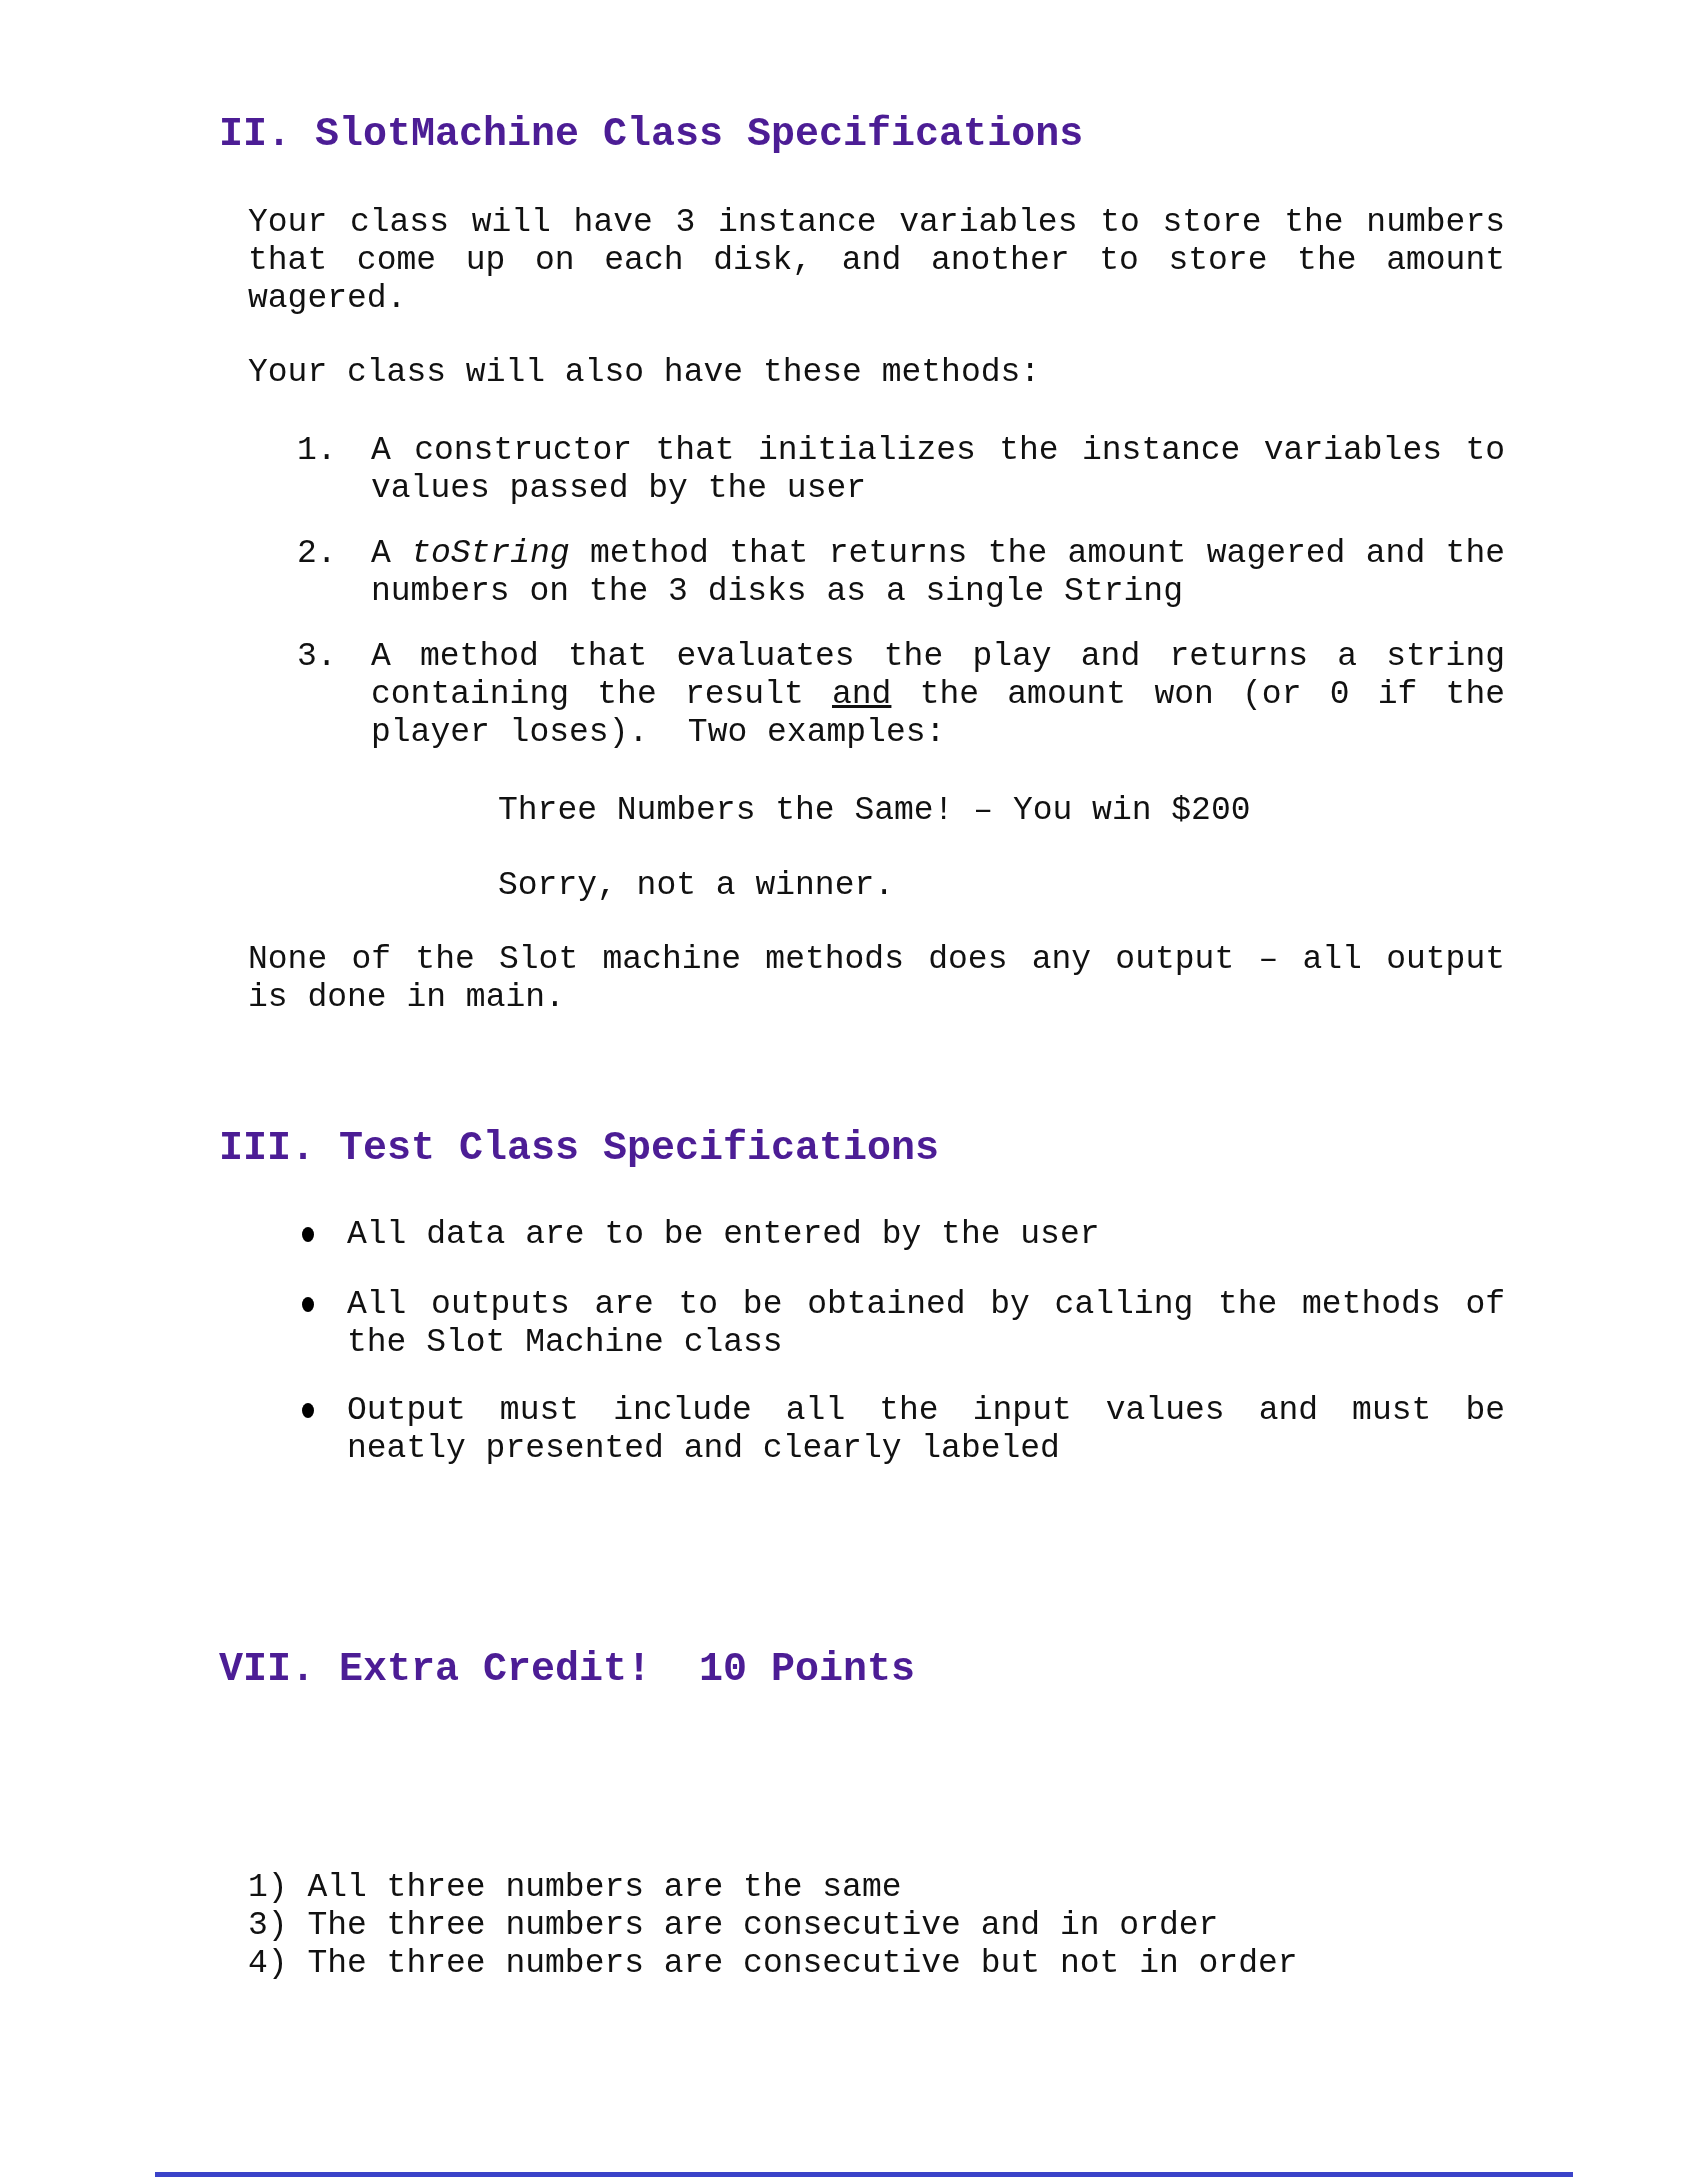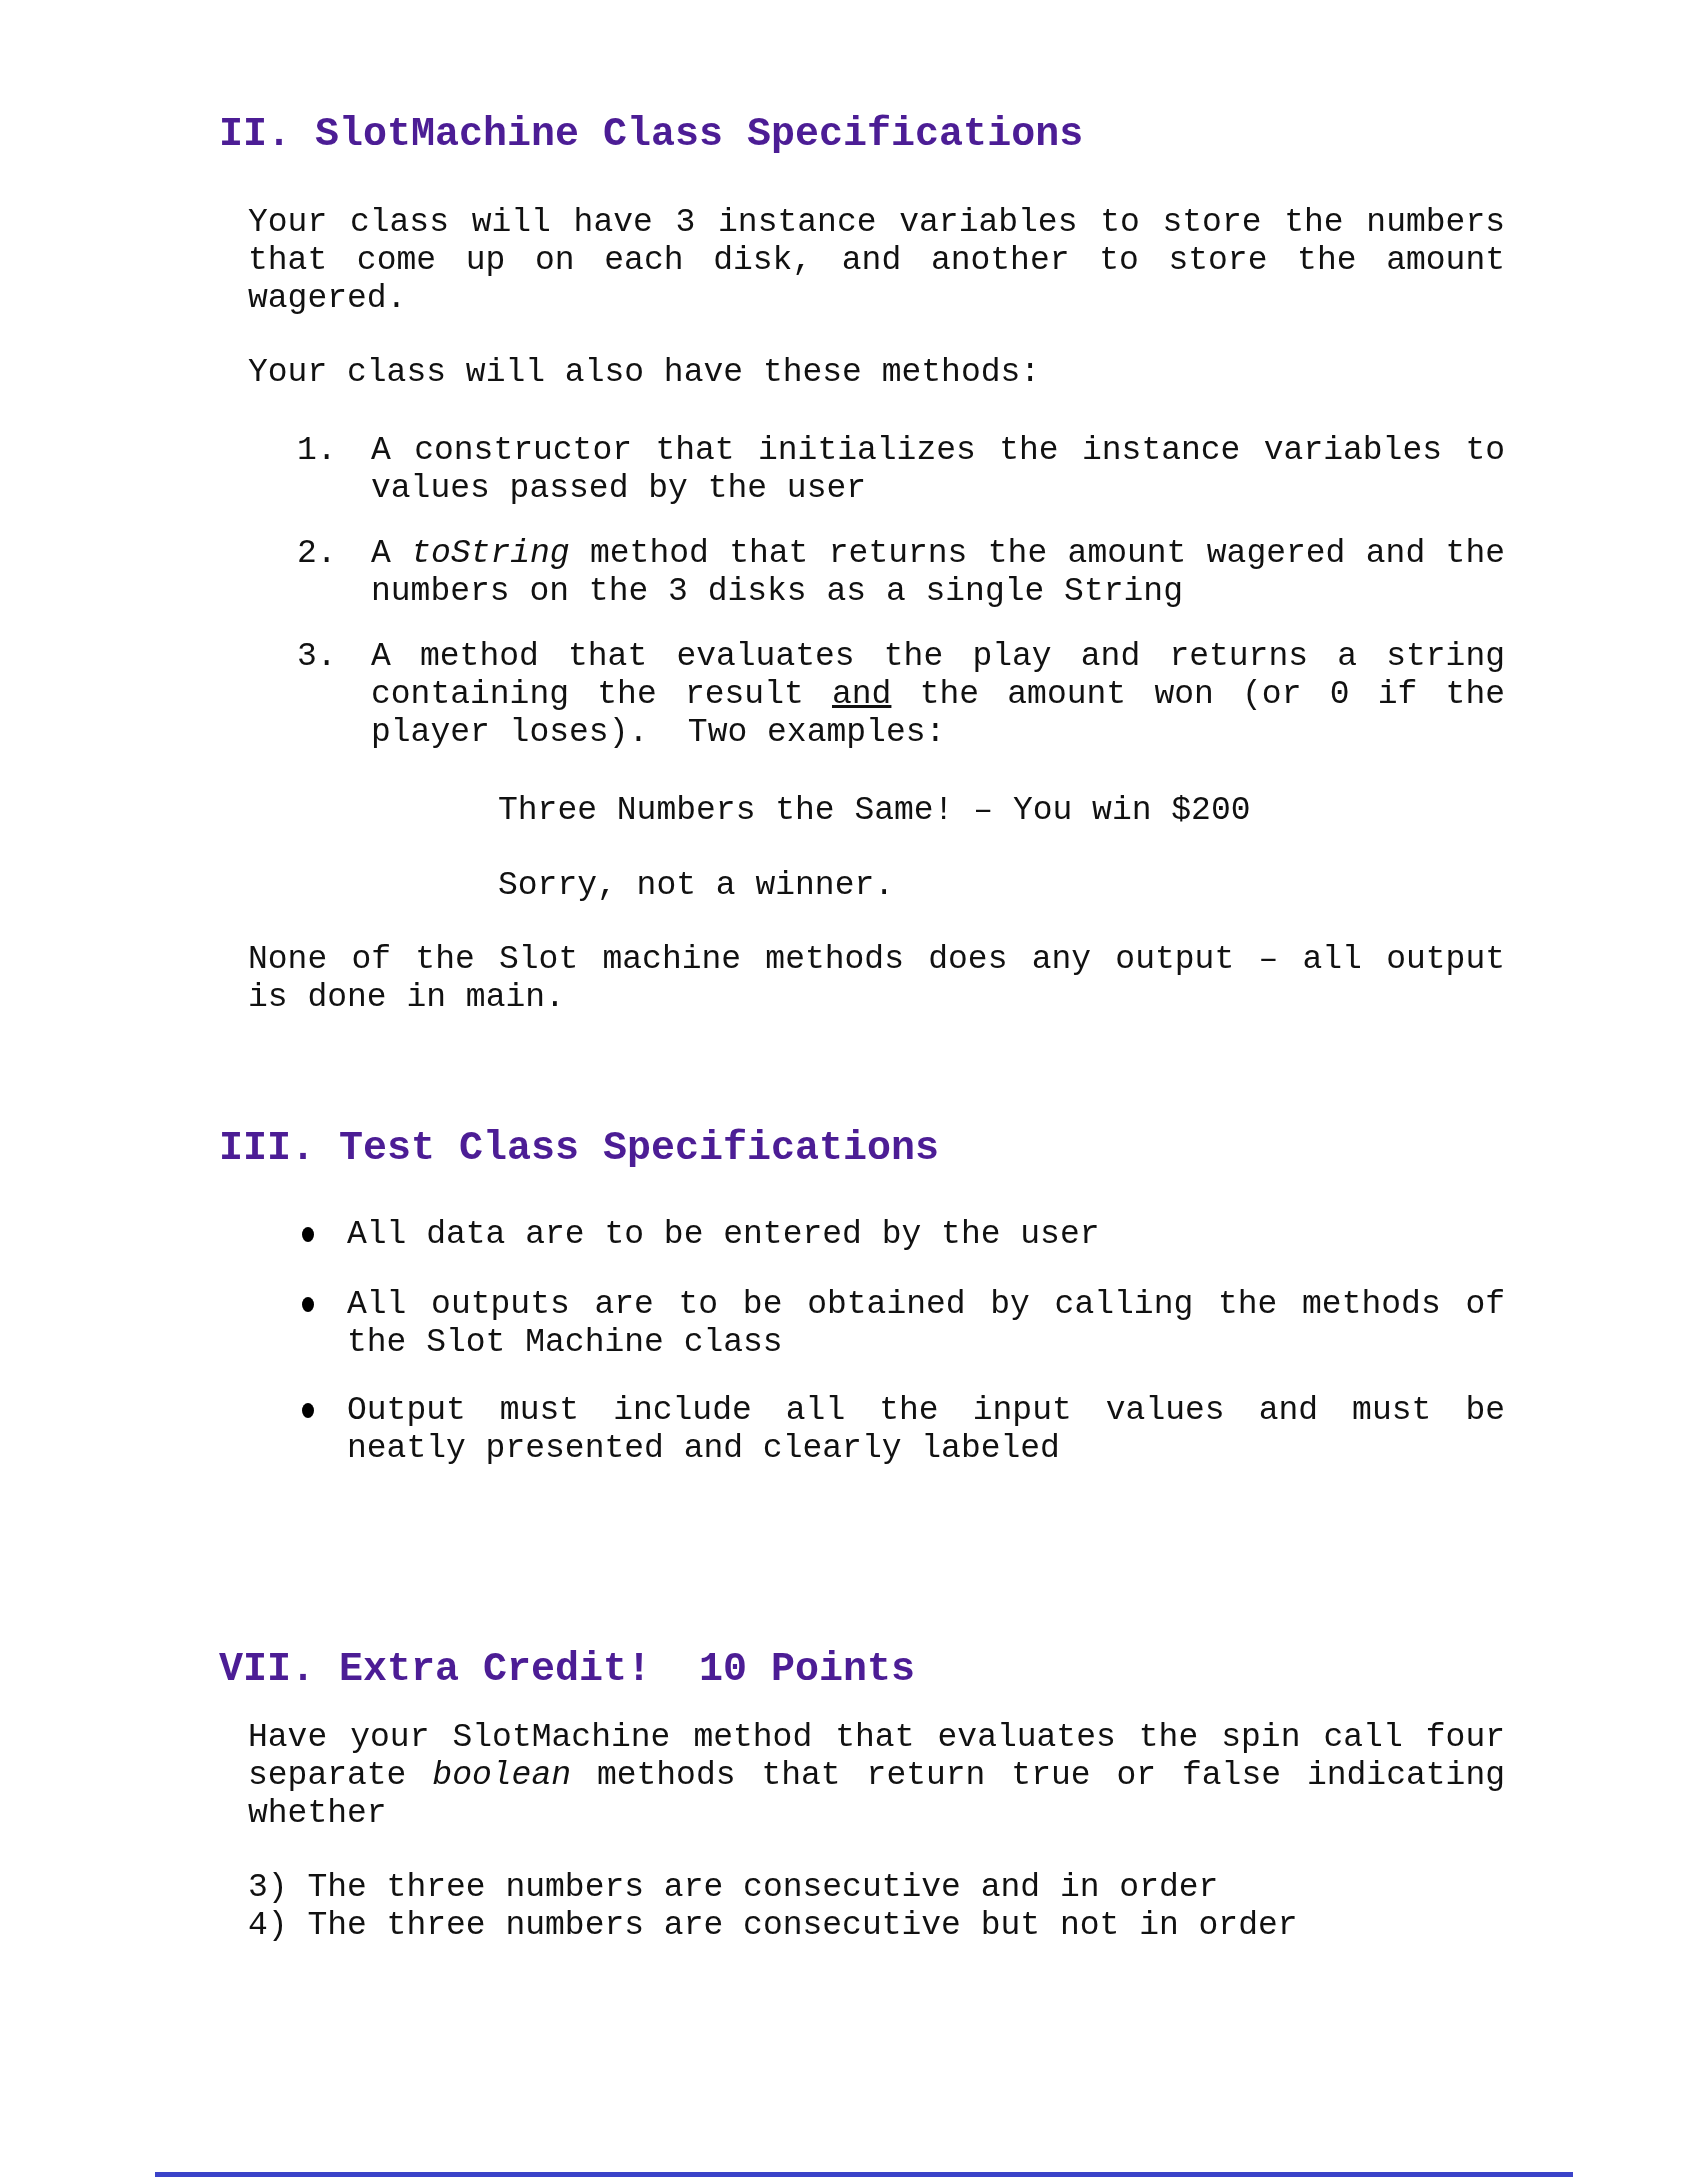--- a/index.html
+++ b/index.html
@@ -77,23 +77,23 @@
     <div class="btext">All outputs are to be obtained by calling the methods of the Slot Machine class</div>
   </div>
 
   <div class="bullet" style="top:1344px">
     <span class="dot"></span>
     <div class="btext">Output must include all the input values and must be neatly presented and clearly labeled</div>
   </div>
 
   <div class="hd" style="top:1630px">VII. Extra Credit!&nbsp; 10 Points</div>
 
-  <p class="body jst" style="top:1719px;left:248px;width:1257px"><span>Have your SlotMachine method that evaluates the spin call four separate </span><span class="it">boolean</span><span> methods that return true or false indicating whether</span></p>
 
   <div class="abs" style="top:1869px;left:248px;width:1287px">
+    <p class="listline">1) All three numbers are the same</p>
     <p class="listline">3) The three numbers are consecutive and in order</p>
     <p class="listline">4) The three numbers are consecutive but not in order</p>
   </div>
 
   <div class="rule" style="background-color: rgb(59, 67, 201);"></div>
 
 </div>
 
 
 </body></html>

